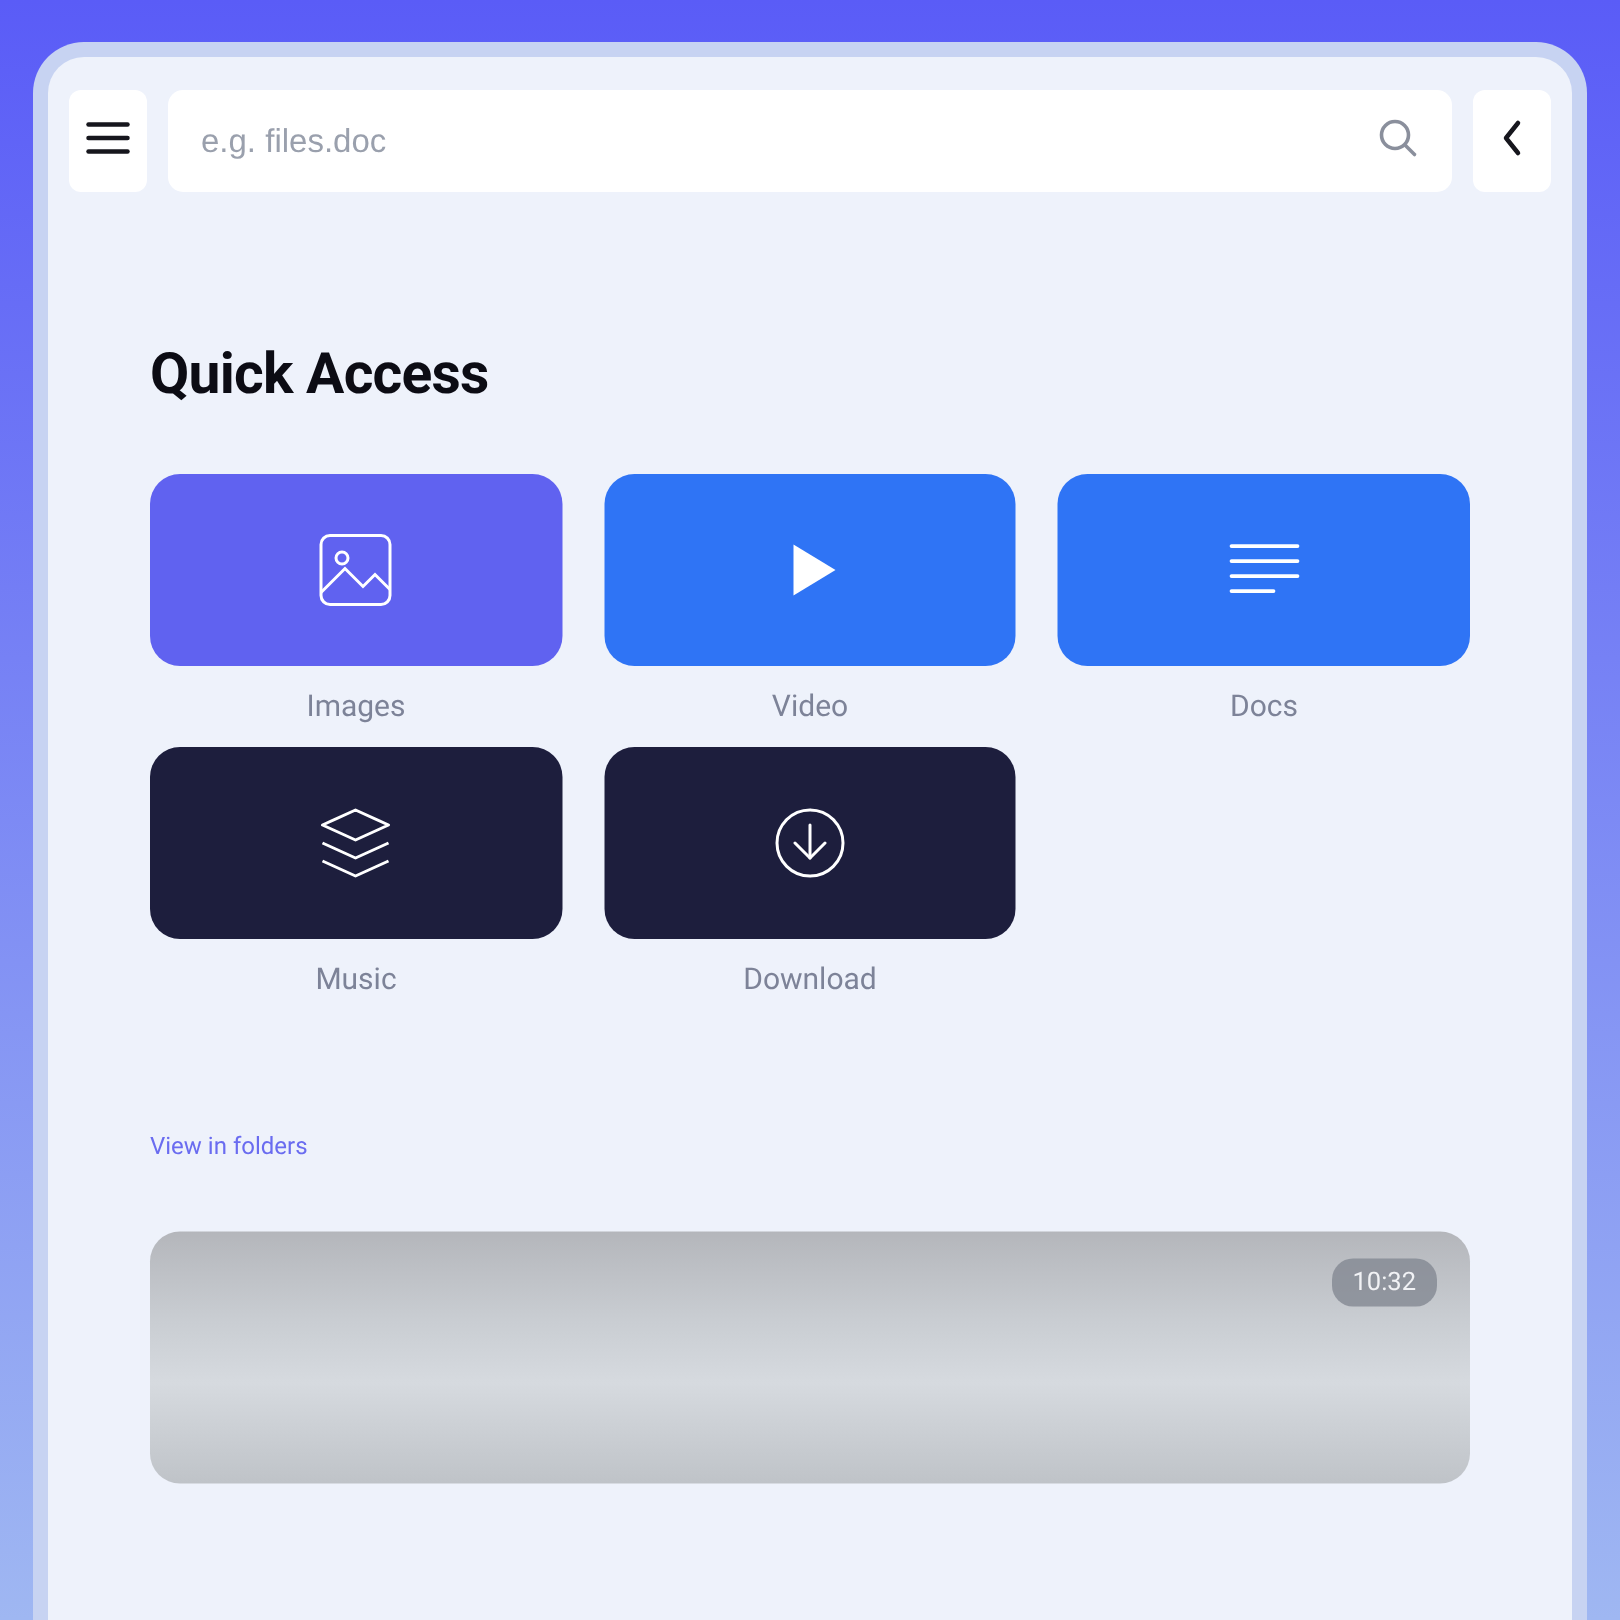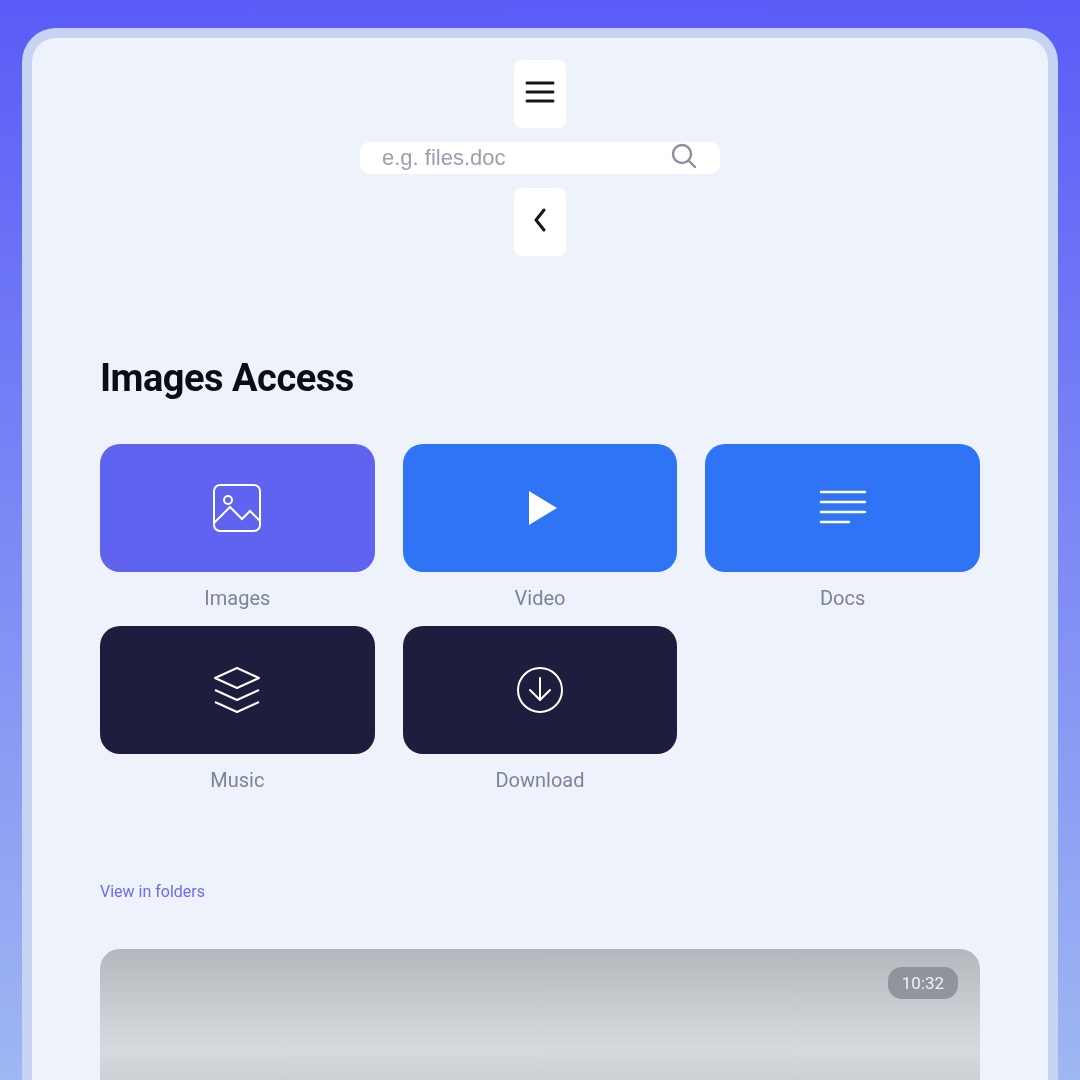--- a/index.html
+++ b/index.html
@@ -22,24 +22,23 @@
   .scroll-area {
     width: 100%;
     height: 100%;
     overflow-y: scroll;
   }
   .content { padding: 0 14px 100px 14px; }
 
   
   .topbar {
     display: flex;
-    align-items: center;
+    align-items: flex-end;
     gap: 14px;
     padding-top: 22px;
-    flex-direction: column;
   }
   .icon-btn {
     background: #ffffff;
     border-radius: 8px;
     width: 52px;
     min-width: 52px;
     height: 68px;
     display: flex;
     align-items: center;
     justify-content: center;
@@ -154,21 +153,21 @@
         <div class="icon-btn">
           <span>
             <svg width="18" height="28" viewBox="0 0 18 28" fill="none" stroke="#16161d" stroke-width="3" stroke-linecap="round" stroke-linejoin="round">
               <polyline points="13,4 5,14 13,24"></polyline>
             </svg>
           </span>
         </div>
       </div>
 
       <div class="qa-block">
-        <h2 class="section-title">Images Access</h2>
+        <h2 class="section-title">Quick Access</h2>
 
         <div class="grid">
 
           <div class="tile-wrap">
             <div class="tile" style="background:#6062f0">
               <span>
                 <svg width="58" height="58" viewBox="0 0 58 58" fill="none" stroke="#ffffff" stroke-width="2">
                   <rect x="6" y="6" width="46" height="46" rx="6"></rect>
                   <circle cx="20" cy="21" r="4"></circle>
                   <path d="M6 44 L22 28 L34 40 L42 32 L52 42"></path>

